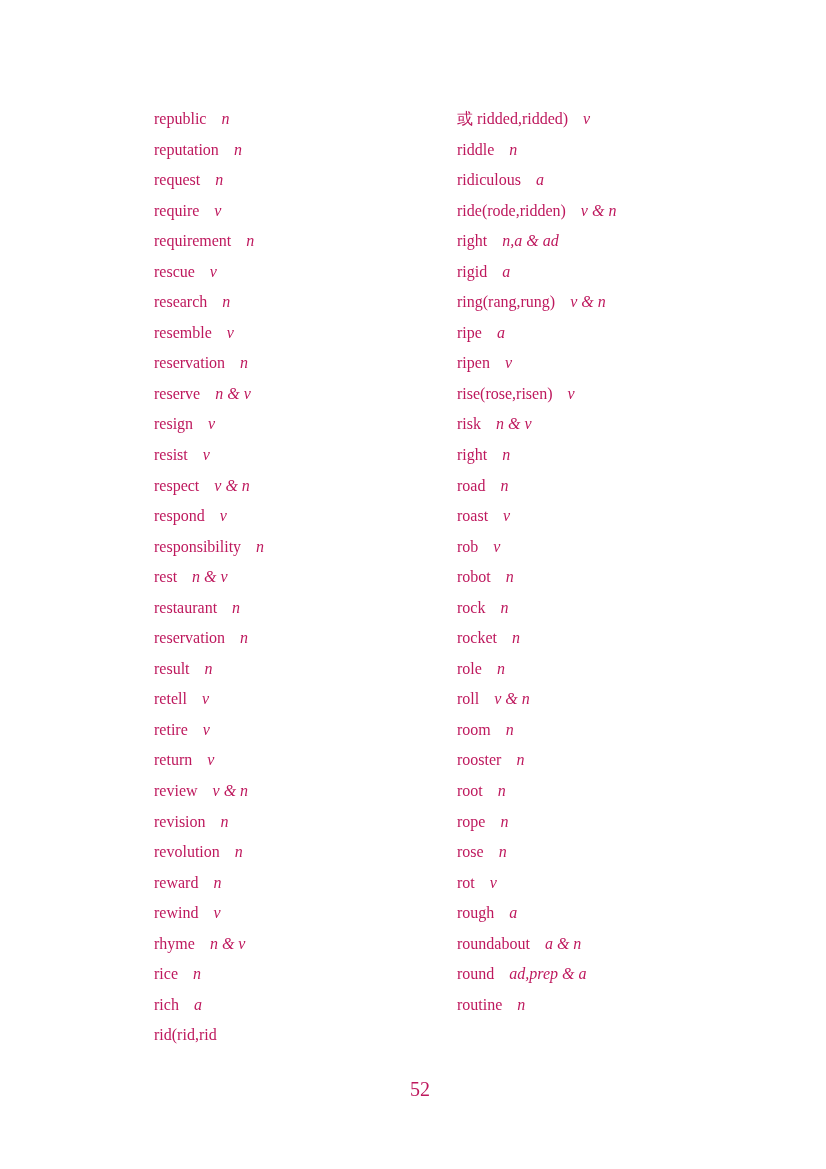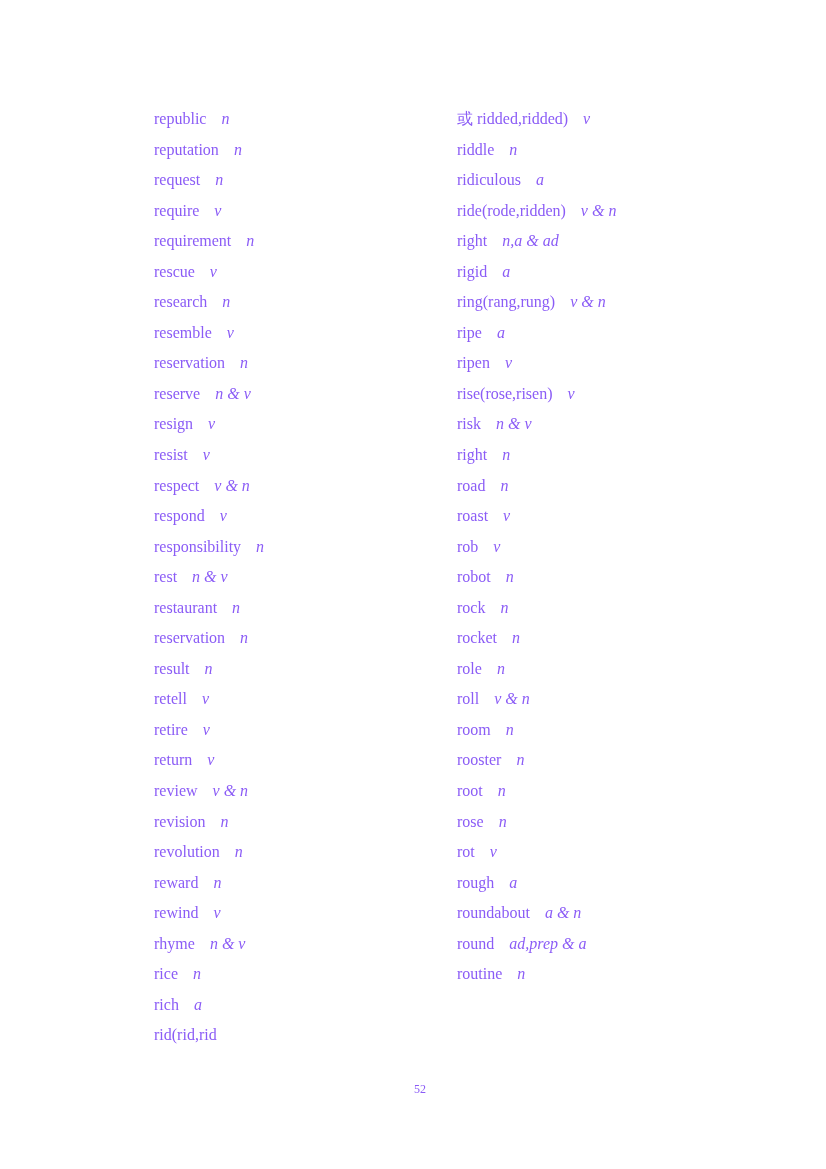--- a/index.html
+++ b/index.html
@@ -6,21 +6,21 @@
     margin: 0;
     padding: 0;
     background: #ffffff;
   }
   .page {
     position: relative;
     width: 826px;
     height: 1169px;
     background: #ffffff;
     font-family: "Liberation Serif", "DejaVu Serif", serif;
-    color: #8b5cf6;
+    color: #be185d;
     overflow: hidden;
   }
   .column {
     position: absolute;
     top: 104px;
   }
   .column-left  { left: 154px; }
   .column-right { left: 457px; font-family: Liberation Serif, serif; }
   .entry {
     height: 30.55px;
@@ -34,21 +34,21 @@
     margin-left: 15px;
   }
   .pos:empty { display: none; }
   .footer {
     position: absolute;
     top: 1080px;
     left: 0;
     width: 100%;
     text-align: center;
     text-indent: 14px;
-    font-size: 12px;
+    font-size: 20px;
     line-height: 18px;
   }
 </style>
 </head>
 <body>
 
 <div class="page">
   <div class="column column-left">
       <div class="entry"><span class="word">republic</span><span class="pos">n</span></div>
       <div class="entry"><span class="word">reputation</span><span class="pos">n</span></div>
@@ -99,20 +99,21 @@
       <div class="entry"><span class="word">roast</span><span class="pos">v</span></div>
       <div class="entry"><span class="word">rob</span><span class="pos">v</span></div>
       <div class="entry"><span class="word">robot</span><span class="pos">n</span></div>
       <div class="entry"><span class="word">rock</span><span class="pos">n</span></div>
       <div class="entry"><span class="word">rocket</span><span class="pos">n</span></div>
       <div class="entry"><span class="word">role</span><span class="pos">n</span></div>
       <div class="entry"><span class="word">roll</span><span class="pos">v &amp; n</span></div>
       <div class="entry"><span class="word">room</span><span class="pos">n</span></div>
       <div class="entry"><span class="word">rooster</span><span class="pos">n</span></div>
       <div class="entry"><span class="word">root</span><span class="pos">n</span></div>
+      <div class="entry"><span class="word">rope</span><span class="pos">n</span></div>
       <div class="entry"><span class="word">rose</span><span class="pos">n</span></div>
       <div class="entry"><span class="word">rot</span><span class="pos">v</span></div>
       <div class="entry"><span class="word">rough</span><span class="pos">a</span></div>
       <div class="entry"><span class="word">roundabout</span><span class="pos">a &amp; n</span></div>
       <div class="entry"><span class="word">round</span><span class="pos">ad,prep &amp; a</span></div>
       <div class="entry"><span class="word">routine</span><span class="pos">n</span></div>
     </div>
   <div class="footer">52</div>
 </div>
 

